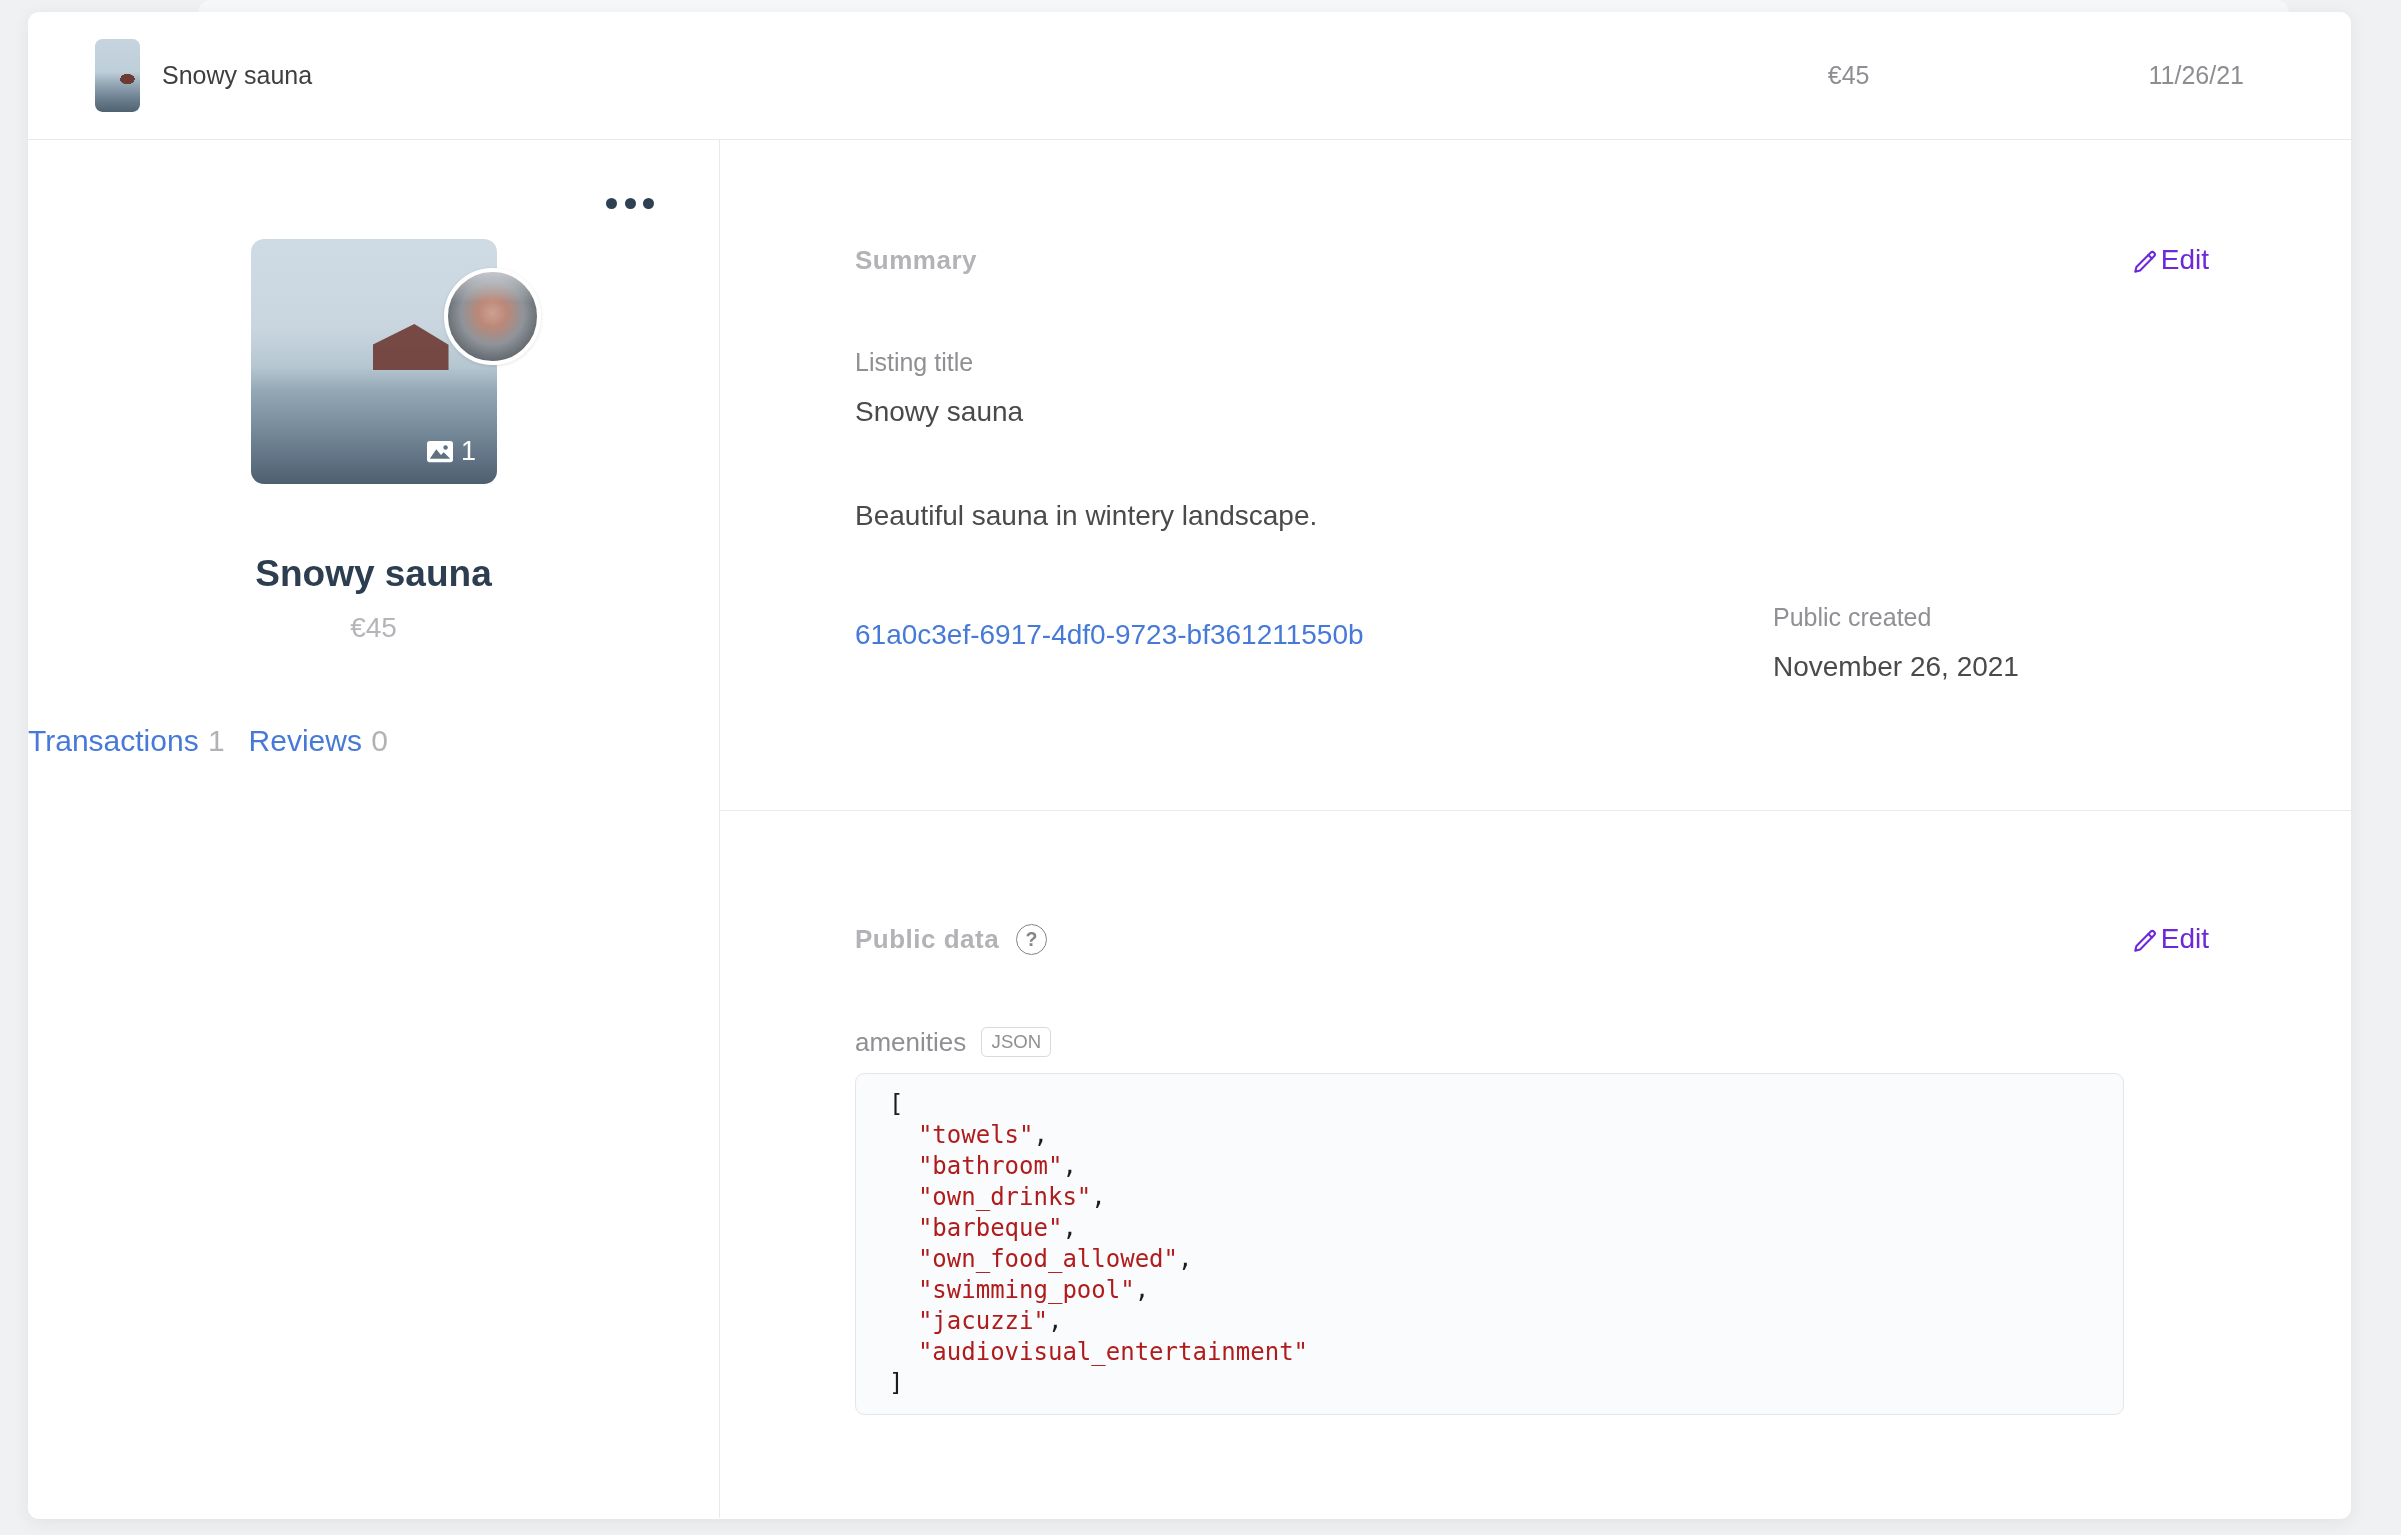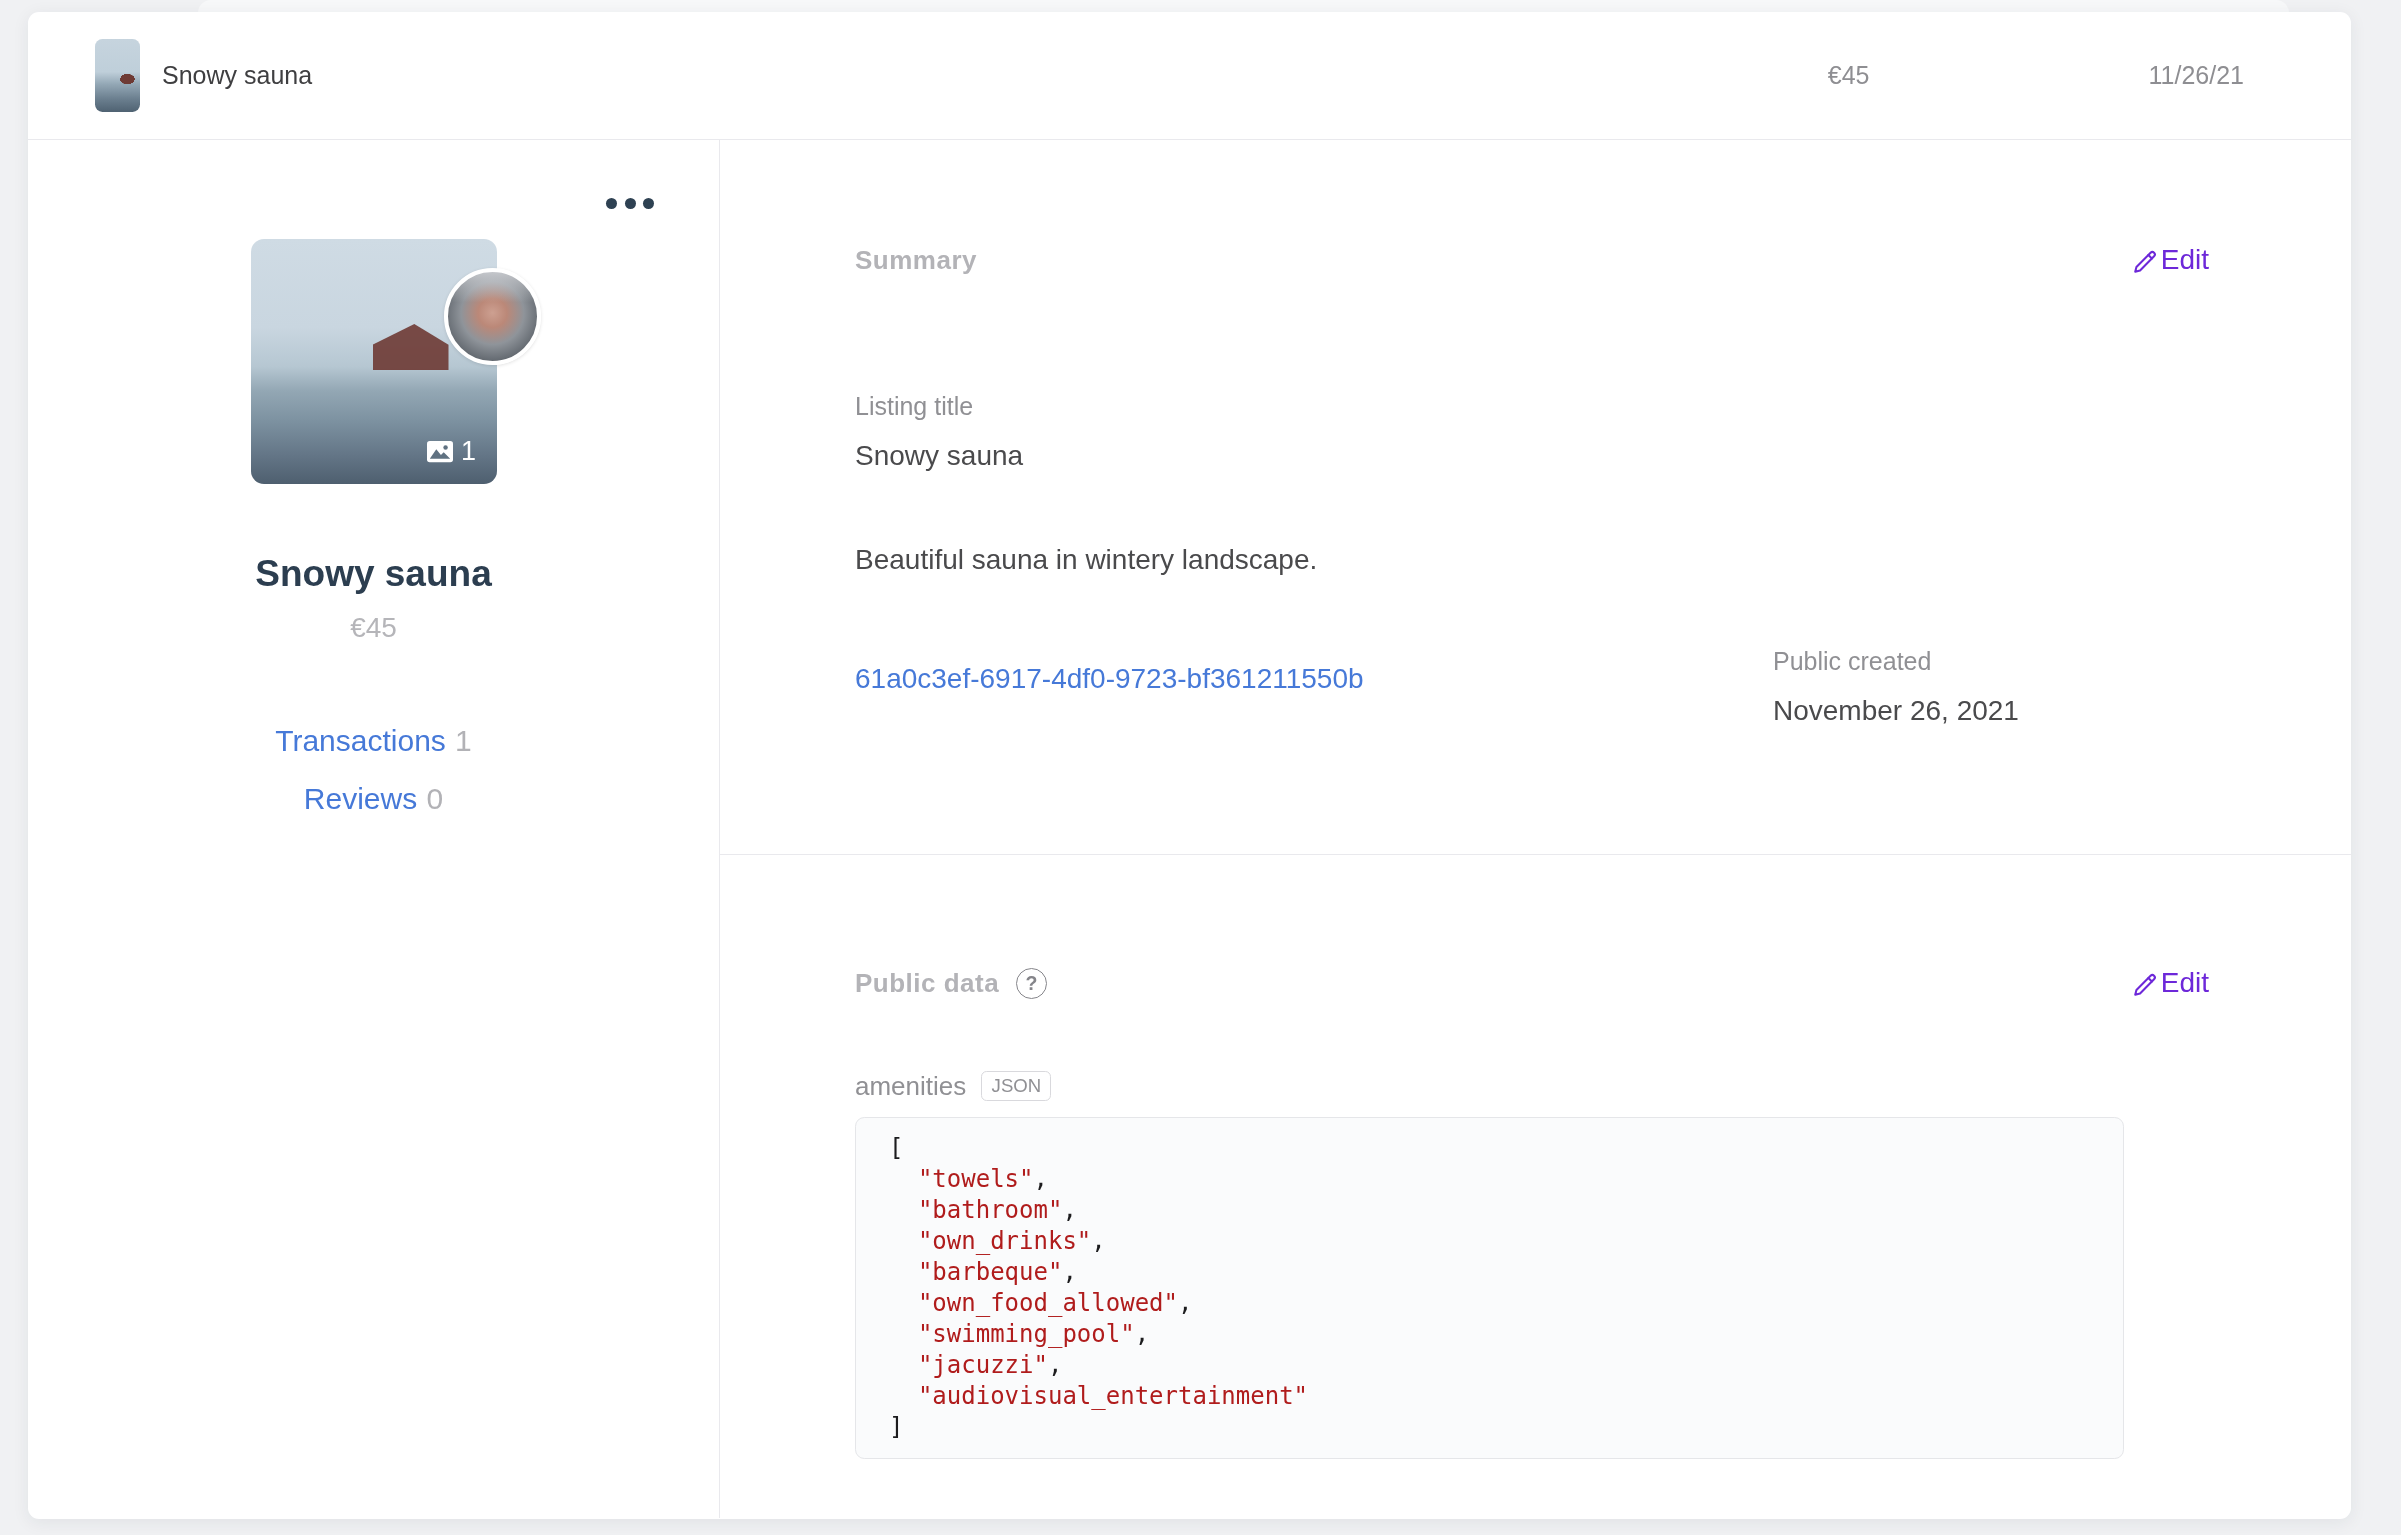--- a/index.html
+++ b/index.html
@@ -71,21 +71,21 @@
     width:97px; height:97px; border-radius:50%;
     border:4.6px solid #ffffff;
     box-shadow:0 0.9px 3.7px rgba(0,0,0,.12);
     background:
       linear-gradient(180deg, rgba(210,212,216,.85) 0%, rgba(210,212,216,0) 34%),
       radial-gradient(circle at 50% 46%, #cda091 0%, #bb8878 22%, #8f949a 48%, #62686f 74%, #44494f 100%);
   }
 
   .side-title { margin-top:69px; text-align:center; font-size:37px; font-weight:700; color:#2c3e50; }
   .side-price { margin-top:16.7px; text-align:center; font-size:28px; color:#b5b5b9; }
-  .side-links { margin-top:80px; display:flex; flex-direction:column; gap:24px; }
+  .side-links { margin-top:80px; display:flex; flex-direction:row; gap:24px; }
   .side-link { text-align:center; font-size:30px; color:#4679d8; cursor:pointer; }
   .side-link .count { color:#b2b2b6; margin-left:9.3px; }
 
   .right-col { flex:1; }
 
   .section { padding:0 142px 0 135px; }
   .section-summary { border-bottom:0.9px solid #e9e9ed; padding-top:104px; padding-bottom:125px; }
   .section-public  { padding-top:112px; }
 
   .section-head { display:flex; align-items:center; }
@@ -96,21 +96,21 @@
     display:inline-flex; align-items:center; justify-content:center; cursor:pointer;
   }
   .edit-btn {
     margin-left:auto; display:flex; align-items:flex-end; gap:1px;
     color:#6d28d9; font-size:28px; cursor:pointer; background:none; border:none;
     font-family:"Liberation Sans", sans-serif;
   }
   .edit-btn svg { width:29px; height:29px; }
 
   .field { margin-top:67px; }
-  .field.first { margin-top:114px; }
+  .field.first { margin-top:70px; }
   .field-label { font-size:25px; line-height:32px; color:#909094; }
   .field-value { margin-top:15px; font-size:28px; line-height:37px; color:#4a4a4c; }
   .field-value.link { color:#4679d8; cursor:pointer; }
   .field-row { display:grid; grid-template-columns:918px 1fr; margin-top:67px; }
   .field-row .field { margin-top:0; }
 
   .amenities-row { margin-top:71px; display:flex; align-items:center; }
   .amenities-label { font-size:26px; line-height:32px; color:#909094; }
   .json-badge {
     margin-left:15px; font-size:18.6px; color:#909094;

